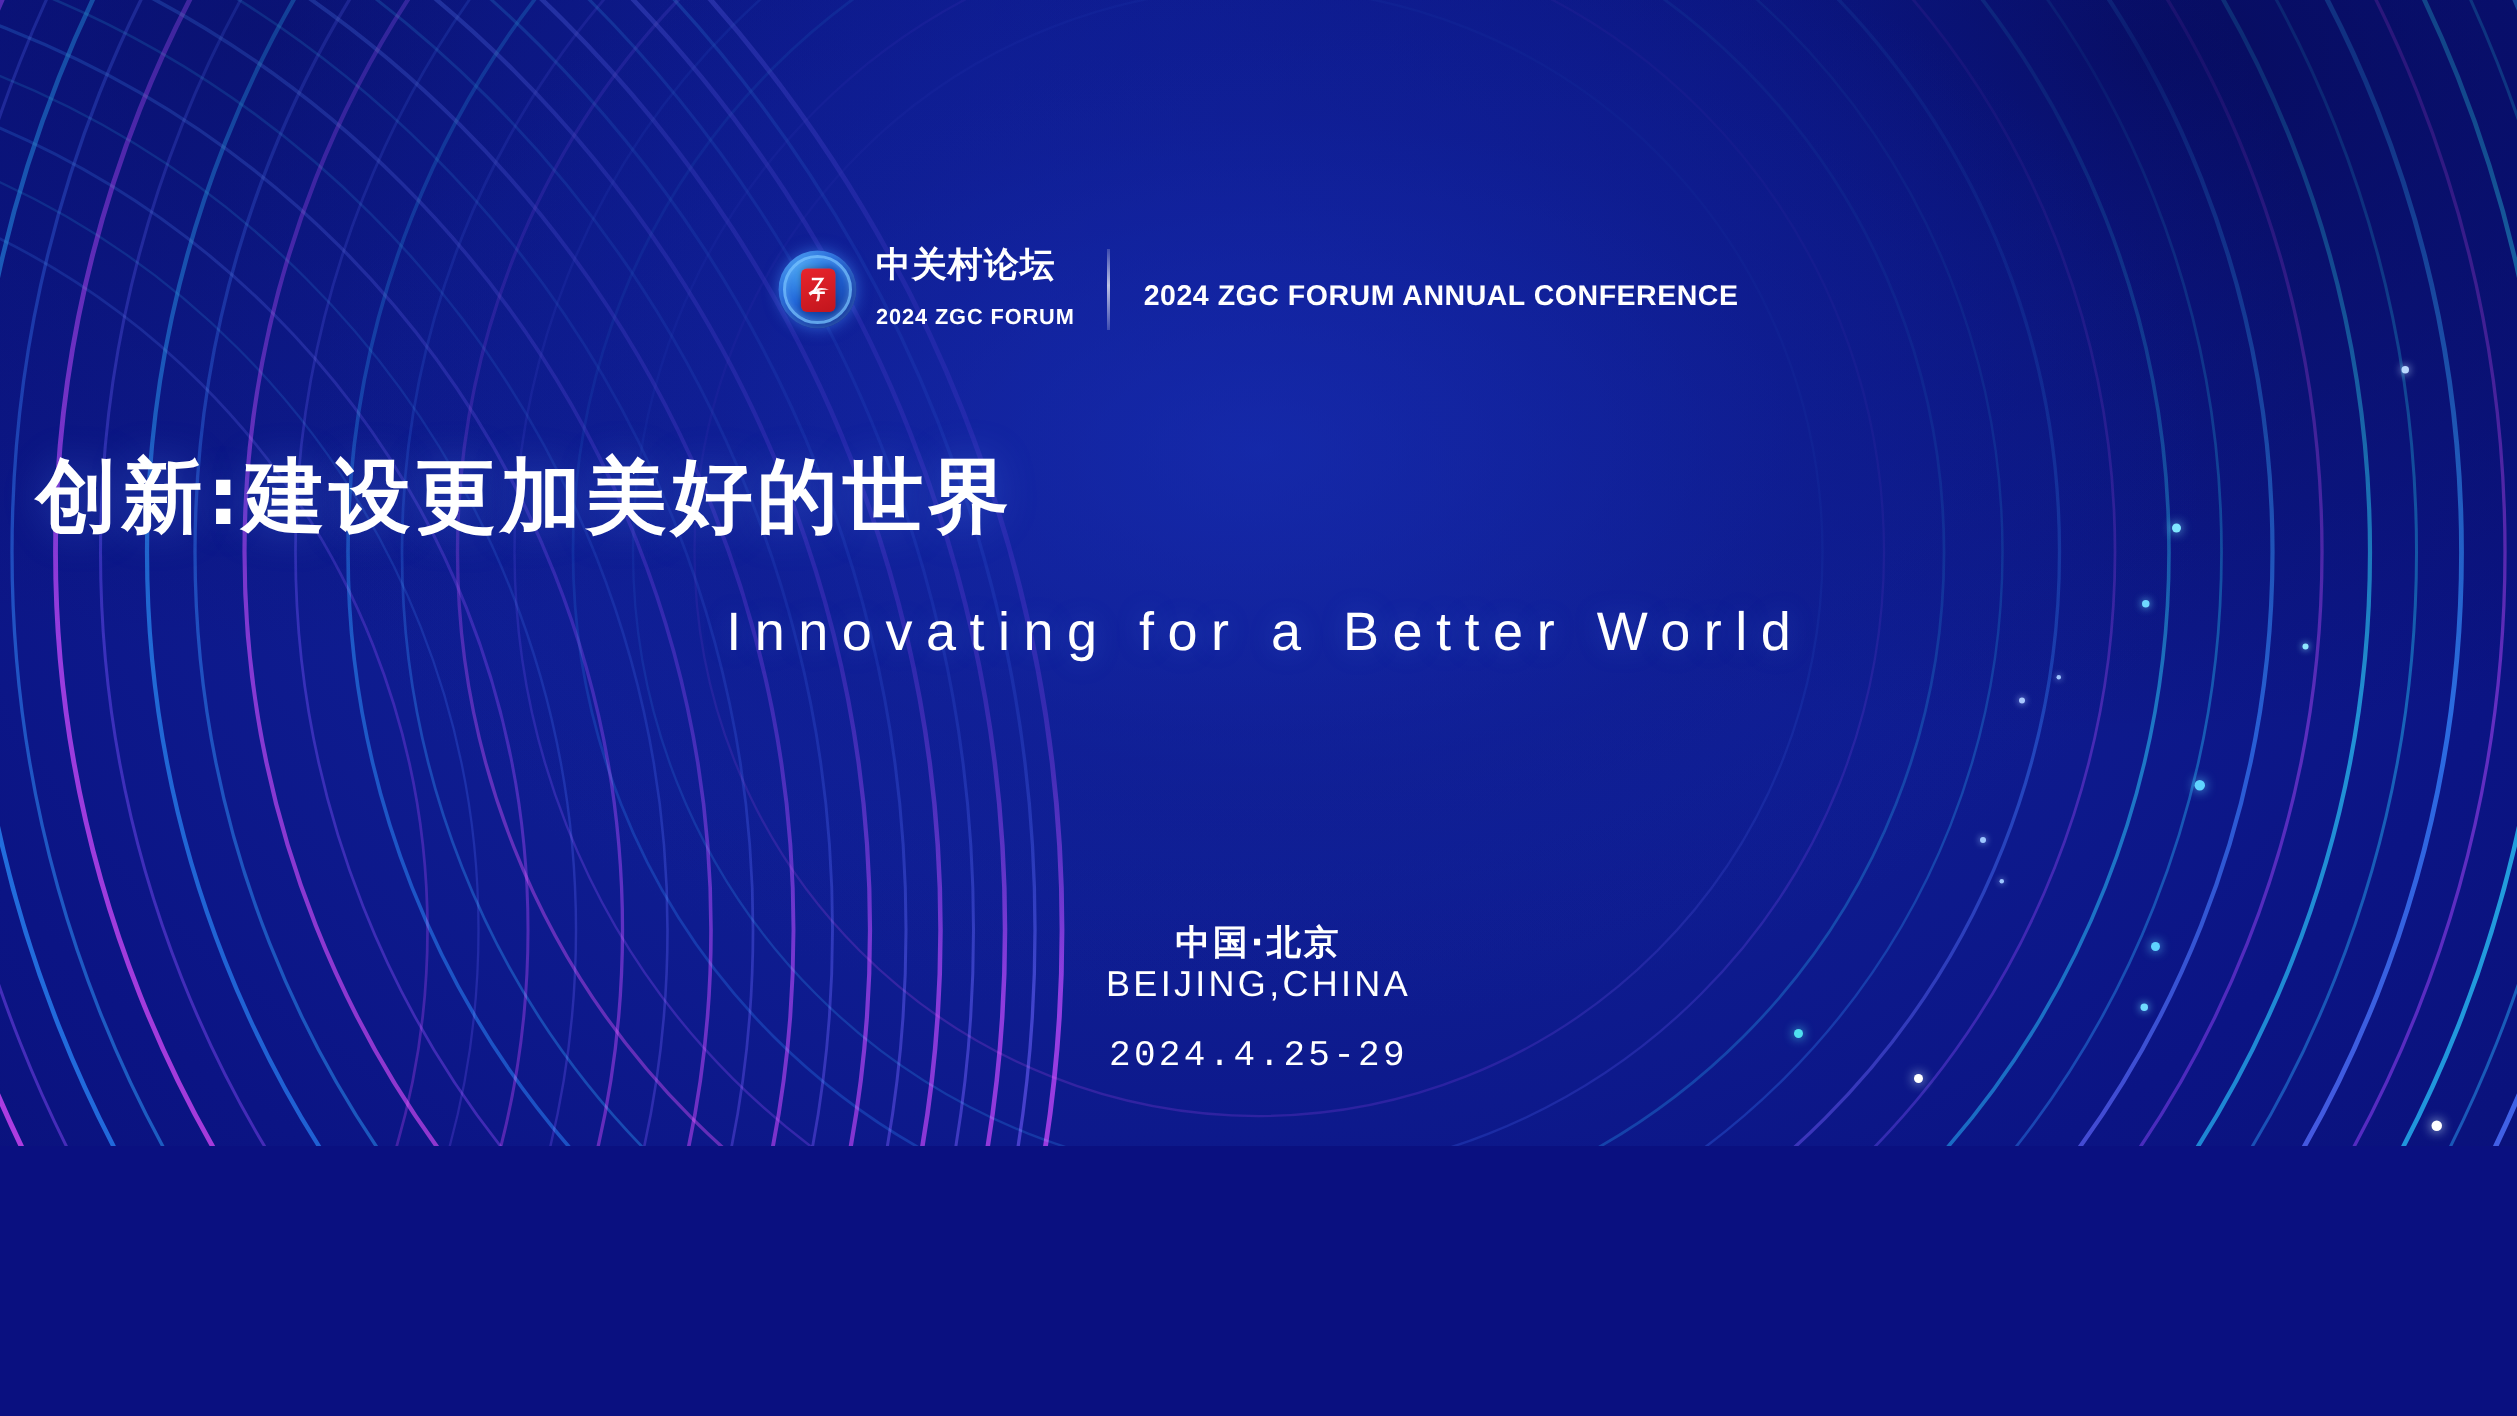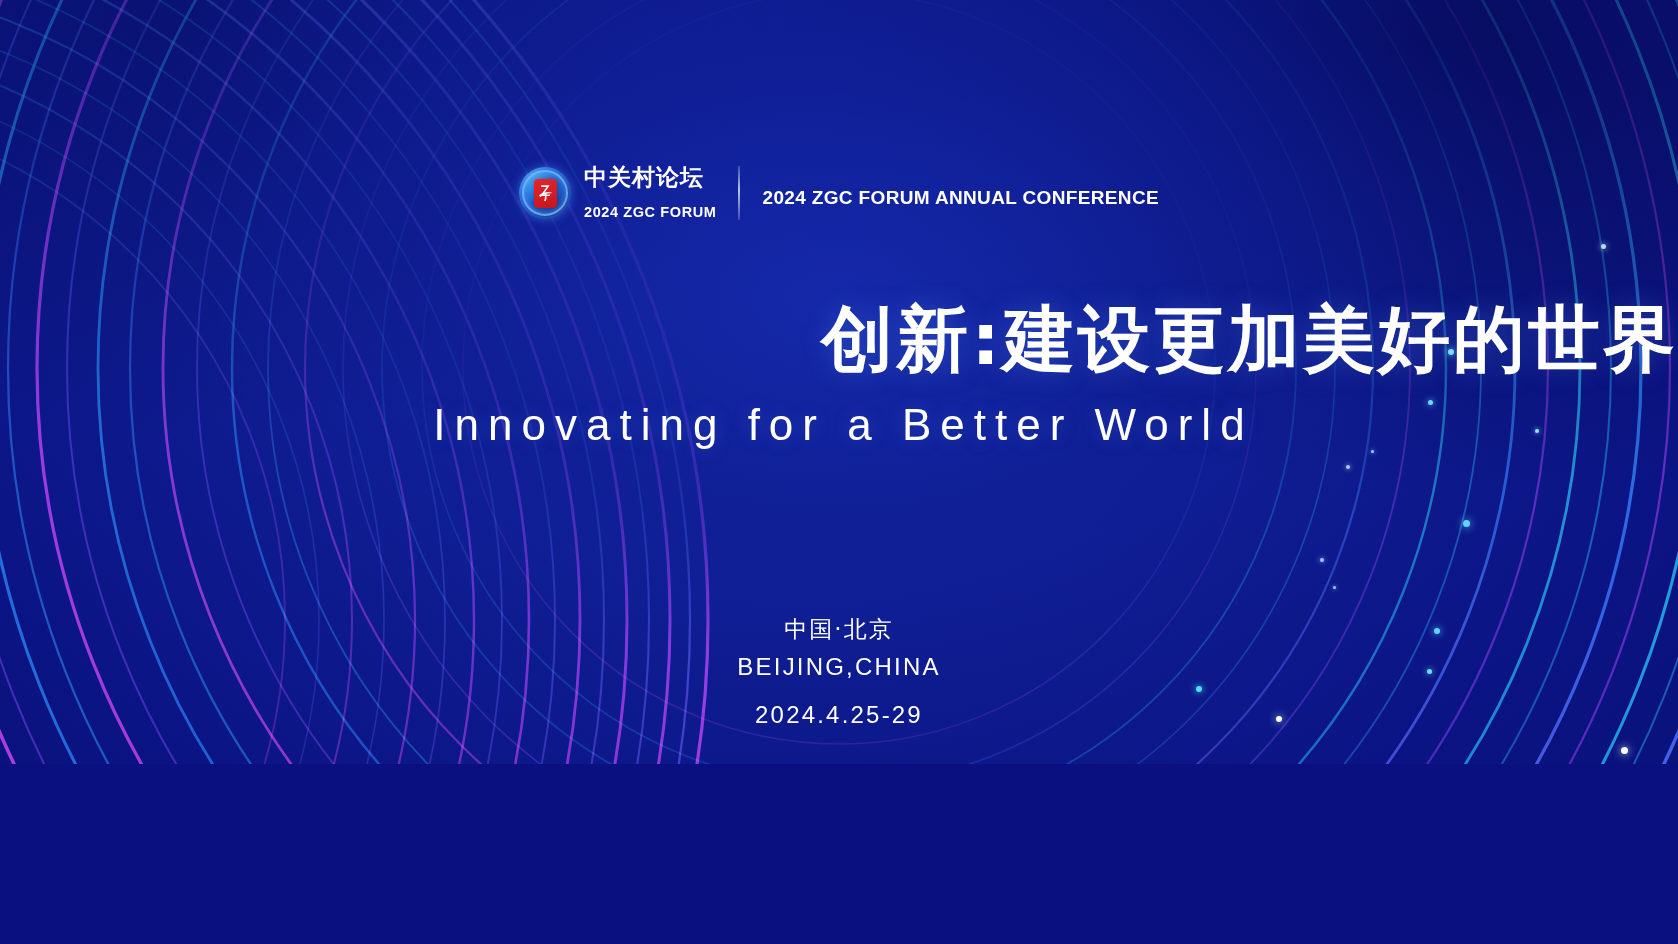--- a/index.html
+++ b/index.html
@@ -106,56 +106,56 @@
     font-family:"DejaVu Sans","Liberation Sans",sans-serif;
   }
   .rt-en{
     color:#ffffff; font-size:19px; font-weight:700; line-height:1;
     letter-spacing:.35px; margin-top:8px;
     font-family:"Liberation Sans",sans-serif;
   }
 
   
   .headline{
-    position:absolute; left:0; right:0; top:303px; text-align:right;
+    position:absolute; left:0; right:0; top:303px; text-align:left;
     color:#ffffff;
     font-family:"DejaVu Sans","Liberation Sans",sans-serif;
     font-weight:700;
-    font-size:72px; line-height:1.02; letter-spacing:3px;
+    font-size:54px; line-height:1.02; letter-spacing:3px;
     text-shadow:0 0 26px rgba(90,150,255,.30);
     padding-left:24px;
   }
   .subhead{
     position:absolute; left:0; right:0; top:402px; text-align:center;
     color:#ffffff;
     font-family:"Liberation Sans",sans-serif;
     font-weight:400;
-    font-size:44px; line-height:1.05; letter-spacing:9px;
+    font-size:36px; line-height:1.05; letter-spacing:9px;
     text-indent:9px;
     text-shadow:0 0 18px rgba(90,150,255,.25);
   }
 
   
   .footer{
     position:absolute; left:0; right:0; top:618px; text-align:center;
   }
   .f-cn{
-    color:#ffffff; font-size:23px; font-weight:400; letter-spacing:2px;
-    line-height:1; margin-bottom:14px;
+    color:#ffffff; font-size:23px; font-weight:700; letter-spacing:2px;
+    line-height:1; margin-bottom:4px;
     font-family:"DejaVu Sans","Liberation Sans",sans-serif;
   }
   .f-en{
     color:#ffffff; font-size:24px; font-weight:400; letter-spacing:2.2px;
     line-height:1; margin-bottom:24px;
     font-family:"Liberation Sans",sans-serif;
   }
   .f-date{
     color:#ffffff; font-size:24px; font-weight:400; letter-spacing:2.2px;
     line-height:1;
-    font-family:Liberation Sans, sans-serif;
+    font-family:Liberation Mono, monospace;
   }
 </style>
 </head>
 <body>
 
 <div id="poster">
 
   <div class="arcwrap">
 
     <div class="rings glowlayer">

